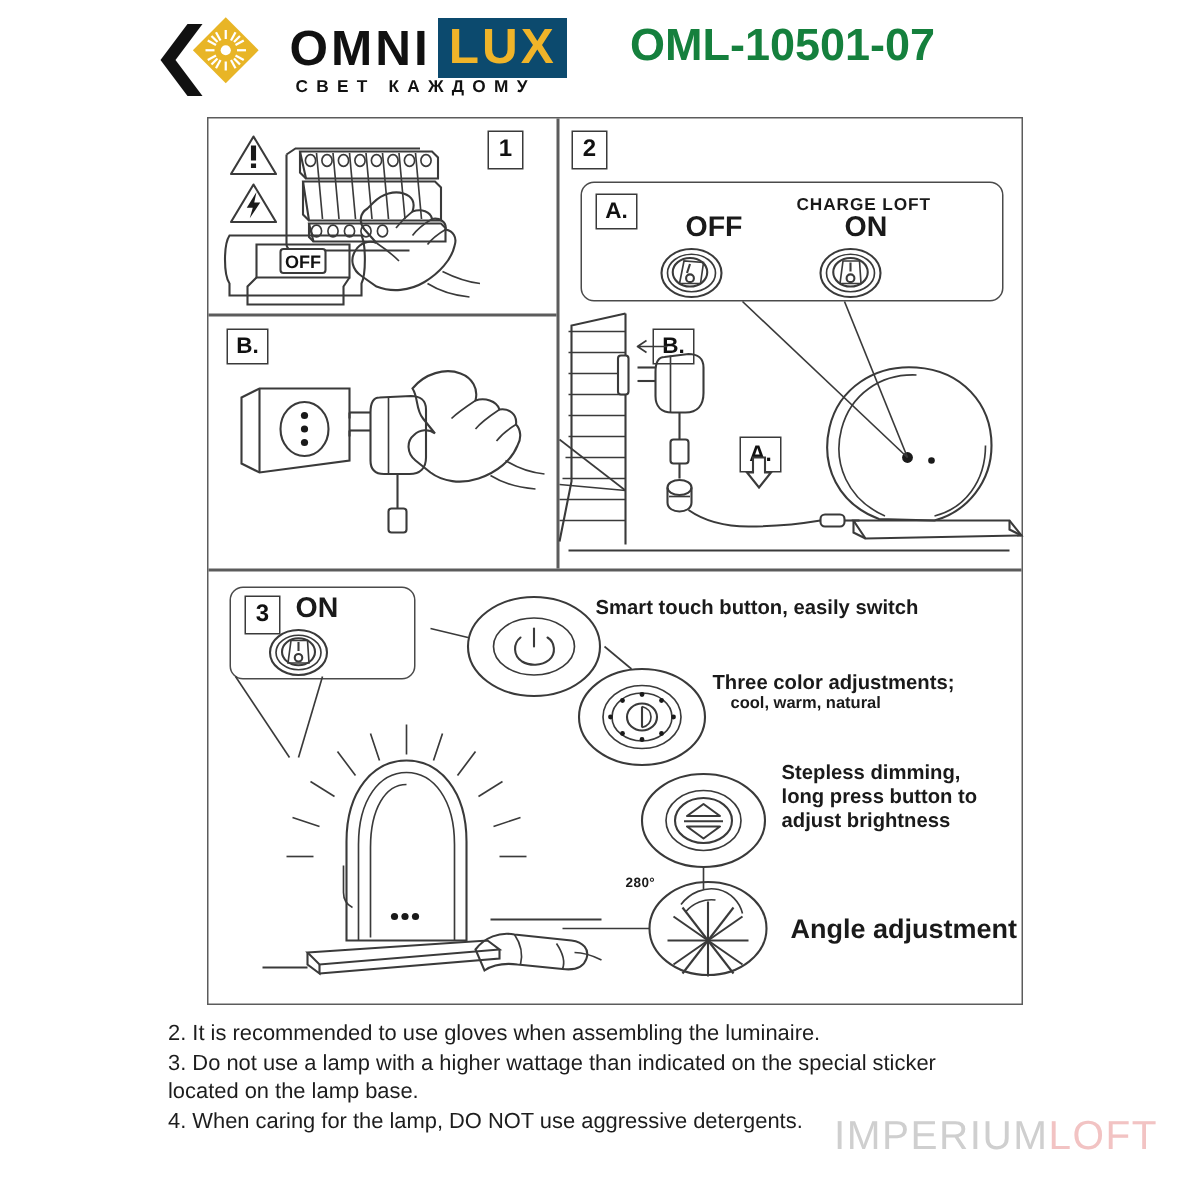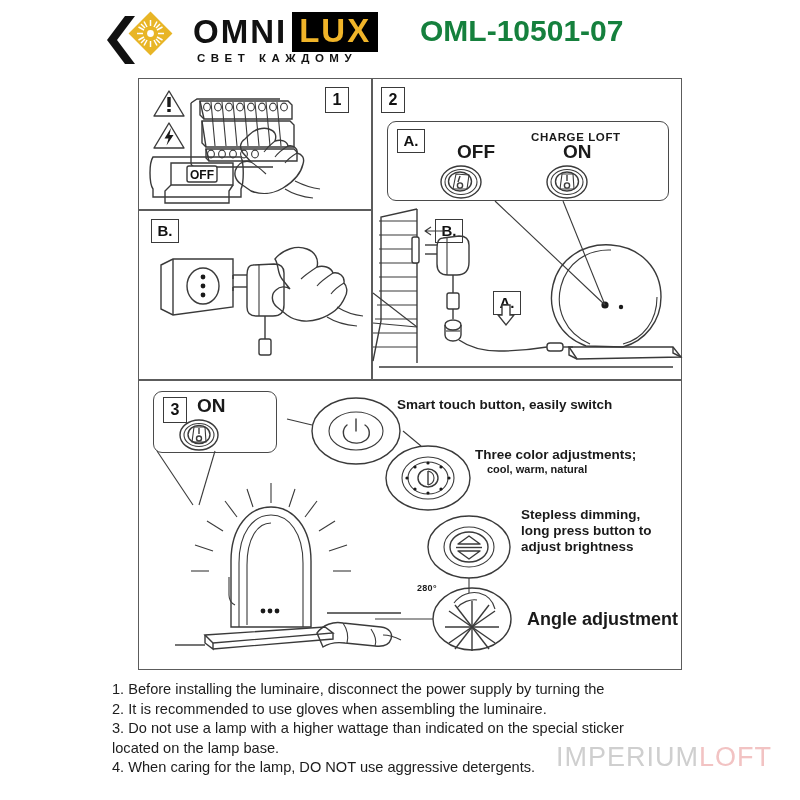--- a/index.html
+++ b/index.html
@@ -15,21 +15,21 @@
 
   
   .header{position:absolute;left:105px;top:8px;width:590px;height:62px;}
   .logo-mark{position:absolute;left:0px;top:6px;width:78px;height:52px;}
   .logo-text{position:absolute;left:88px;top:4px;}
   .omni{
     font-size:33px;font-weight:bold;letter-spacing:2px;color:#111;
     display:inline-block;vertical-align:top;line-height:40px;
   }
   .luxbox{
-    display:inline-block;background:#000000;color:#f0b429;
+    display:inline-block;background:#0c4a6e;color:#f0b429;
     font-size:33px;font-weight:bold;letter-spacing:2px;
     padding:1px 7px 3px 7px;margin-left:5px;line-height:36px;vertical-align:top;
   }
   .tagline{
     position:absolute;left:92px;top:44px;
     font-size:11.5px;font-weight:bold;letter-spacing:5.5px;color:#111;text-align:center;
   }
   .model{
     position:absolute;left:420px;top:14px;
     font-size:30px;font-weight:bold;letter-spacing:0px;color:#15803d;
@@ -483,21 +483,20 @@
           </g>
         </g>
         <line class="ln2" x1="6" y1="42" x2="-52" y2="42"></line>
       </svg>
     </div>
     <div class="lbl bold" style="left:278px;top:504px;font-size:9px;letter-spacing:0.3px;">280°</div>
     <div class="lbl bold" style="left:388px;top:530px;font-size:18px;">Angle adjustment</div>
   </div>
 
   <div class="notes">
-    <p class="just">1. Before installing the luminaire, disconnect the power supply by turning the</p>
     <p>2. It is recommended to use gloves when assembling the luminaire.</p>
     <p>3. Do not use a lamp with a higher wattage than indicated on the special sticker</p>
     <p>located on the lamp base.</p>
     <p>4. When caring for the lamp, DO NOT use aggressive detergents.</p>
   </div>
 
   <div class="wm">
     <span class="a">IMPERIUM</span><span class="b">LOFT</span>
   </div>
 

